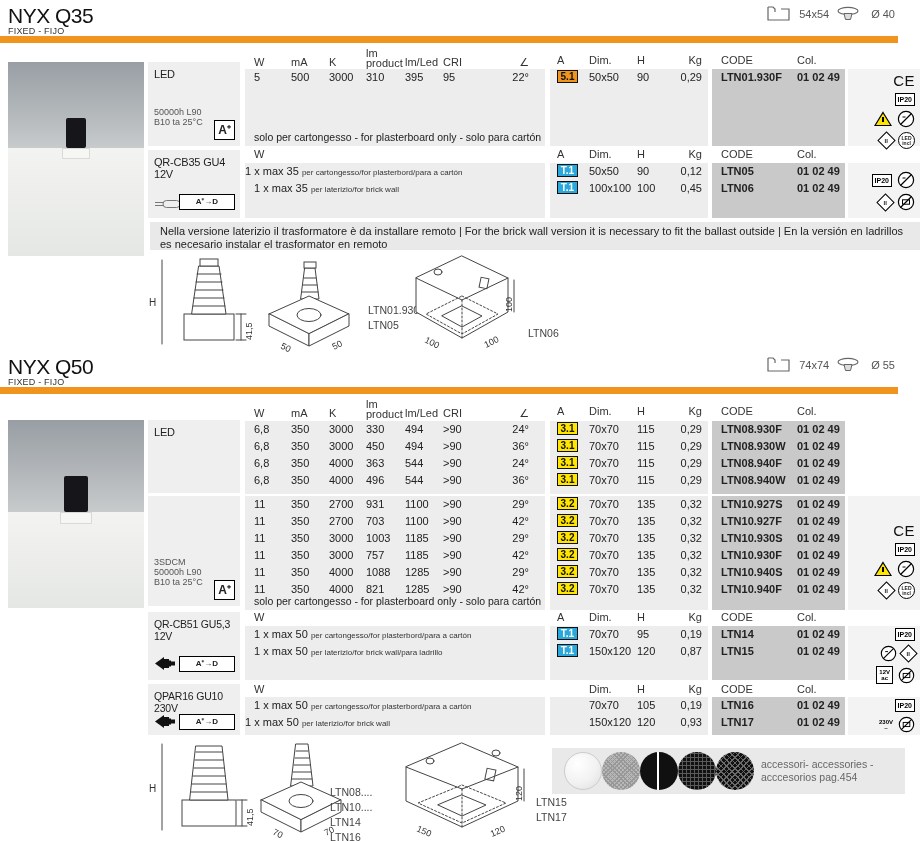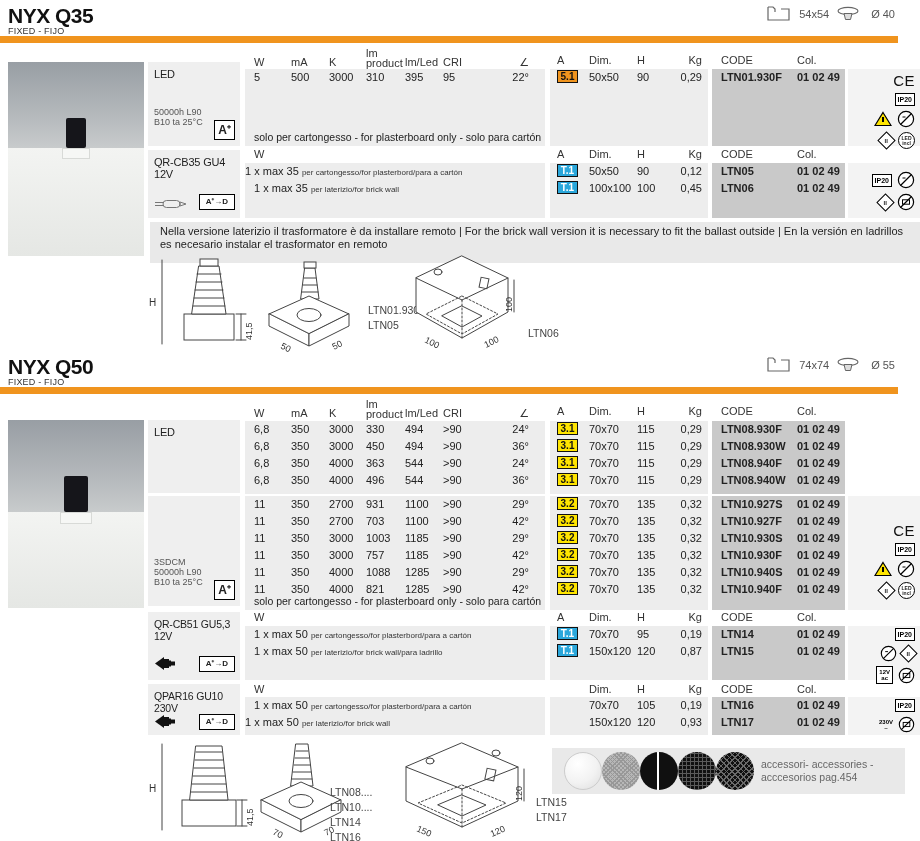--- a/index.html
+++ b/index.html
@@ -1,20 +1,20 @@
 <!DOCTYPE html>
 <html><head>
 <meta charset="utf-8">
 <style>
   *{margin:0;padding:0;box-sizing:border-box}
   html,body{background:#fff}
   .page{position:relative;width:920px;height:841px;overflow:hidden;
         font-family:"Liberation Sans",sans-serif;color:#222;background:#fff}
   .abs{position:absolute}
-  .sec-title{font-size:21px;font-weight:bold;letter-spacing:-.5px;color:#111}
+  .sec-title{font-size:21px;font-weight:normal;letter-spacing:-.5px;color:#111}
   .sec-sub{font-size:9px;color:#333;letter-spacing:.2px}
   .bar{height:7px;background:#F0941E}
   .hdricons{position:absolute;display:flex;align-items:center;gap:7px;font-size:11px;color:#555}
 
   
   .grp{position:absolute;left:245px;display:flex;align-items:stretch}
   .pnl{position:relative}
   .p1{width:300px;background:#ededed;margin-right:5px}
   .p2{width:158px;background:#ededed;margin-right:4px}
   .p3{width:133px;background:#c9c9c9;margin-right:3px}
@@ -38,21 +38,21 @@
   .b-yl{background:#FFE500;color:#111}
   .b-bl{background:#2AA7DB;color:#fff}
 
   
   .lblbox{position:absolute;left:148px;width:92px;background:#efefef}
   .lbl{font-size:11px;padding:6px 2px 0 6px;letter-spacing:-.2px;color:#222}
   .life{position:absolute;left:6px;bottom:19px;font-size:9px;line-height:10px;color:#555}
   .enA{position:absolute;right:5px;bottom:6px;border:1.5px solid #000;background:#fff;
        font-weight:bold;font-size:12px;line-height:1;padding:3px}
   .enAD{position:absolute;right:5px;bottom:8px;border:1.5px solid #000;background:#fff;
-       font-weight:bold;font-size:8px;line-height:1;padding:3px 6px}
+       font-weight:bold;font-size:8px;line-height:1;padding:3px 16px}
   .lampsvg{position:absolute;left:6px;bottom:8px}
 
   .remote{position:absolute;left:150px;right:0;background:#e9e9e9;font-size:11px;
           line-height:13px;padding:3px 10px;color:#222}
 
   
   .photo{position:absolute;left:8px;width:136px}
   .phtop{background:linear-gradient(180deg,#989ea4 0%,#b6babd 65%,#c8cbcc 100%)}
   .phbot{background:linear-gradient(180deg,#f3f4f2,#e5e7e4)}
   .fx-body{position:absolute;left:50%;transform:translateX(-50%);background:#15151a;border-radius:2px}
@@ -294,21 +294,21 @@
           </span>
         <svg width="18" height="18" viewBox="0 0 18 18">
           <circle cx="9" cy="9" r="7.6" fill="#fff" stroke="#000" stroke-width="1.2"></circle>
           <rect x="5.5" y="6.8" width="7" height="4.4" fill="none" stroke="#000" stroke-width="1"></rect>
           <line x1="3.5" y1="14.5" x2="14.5" y2="3.5" stroke="#000" stroke-width="1.2"></line>
         </svg>
       </div>
     </div>
   </div>
 
-  <div class="remote" style="top:222px;height:41px">Nella versione laterizio il trasformatore è da installare remoto | For the brick wall version it is necessary to fit the ballast outside | En la versión en ladrillos es necesario instalar el trasformator en remoto</div>
+  <div class="remote" style="top:222px;height:28px">Nella versione laterizio il trasformatore è da installare remoto | For the brick wall version it is necessary to fit the ballast outside | En la versión en ladrillos es necesario instalar el trasformator en remoto</div>
 
   <svg class="abs dwg" style="left:148px;top:254px" width="115" height="96" viewBox="0 0 115 96">
     <line x1="14" y1="6" x2="14" y2="90" stroke="#444"></line>
     <text x="1" y="52" font-size="10">H</text>
     <rect x="36" y="60" width="50" height="26" fill="#fff" stroke="#444"></rect>
     <polygon points="44,60 78,60 71,12 51,12" fill="#fff" stroke="#444"></polygon>
     <path d="M45 52 h32 M46 44 h30 M47 36 h28 M48 28 h26 M49 20 h24" stroke="#444" fill="none"></path>
     <rect x="52" y="5" width="18" height="7" fill="#fff" stroke="#444"></rect>
     <line x1="93" y1="60" x2="93" y2="86" stroke="#444"></line>
     <line x1="88" y1="60" x2="98" y2="60" stroke="#444"></line>

